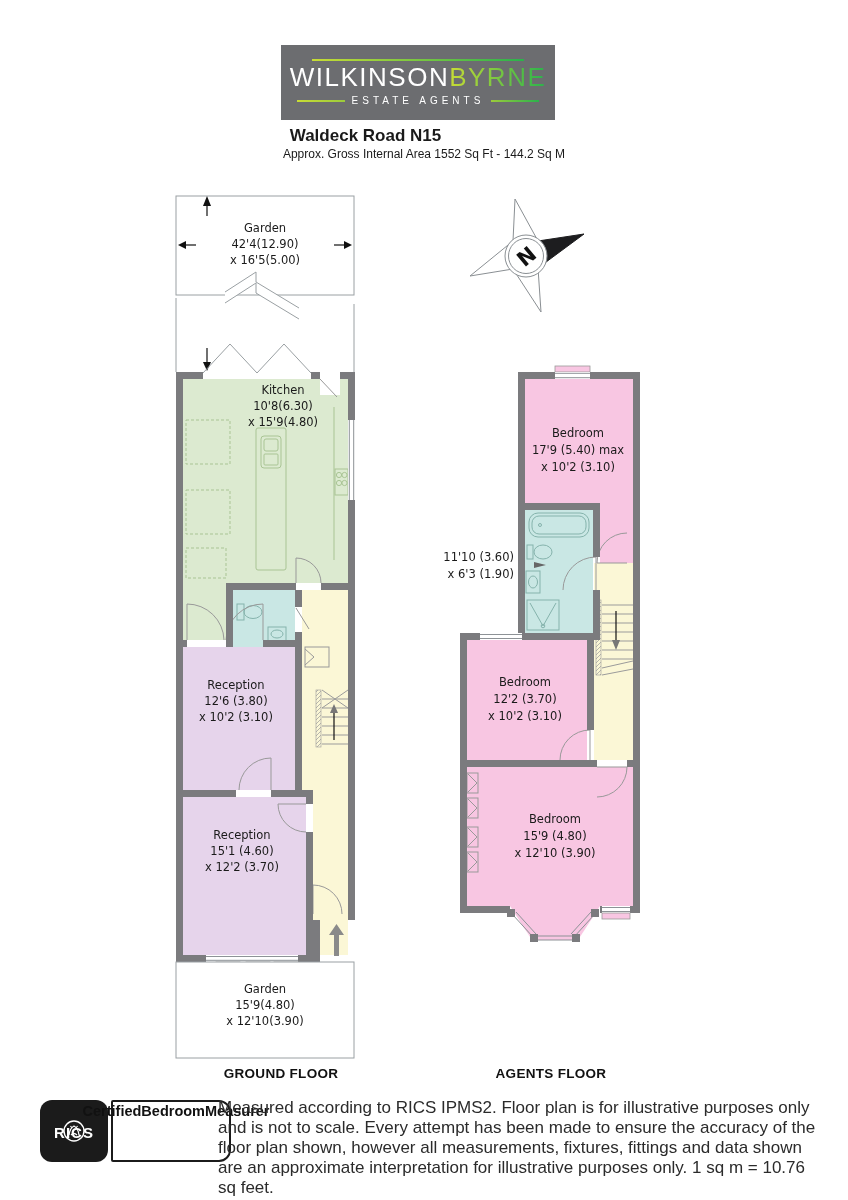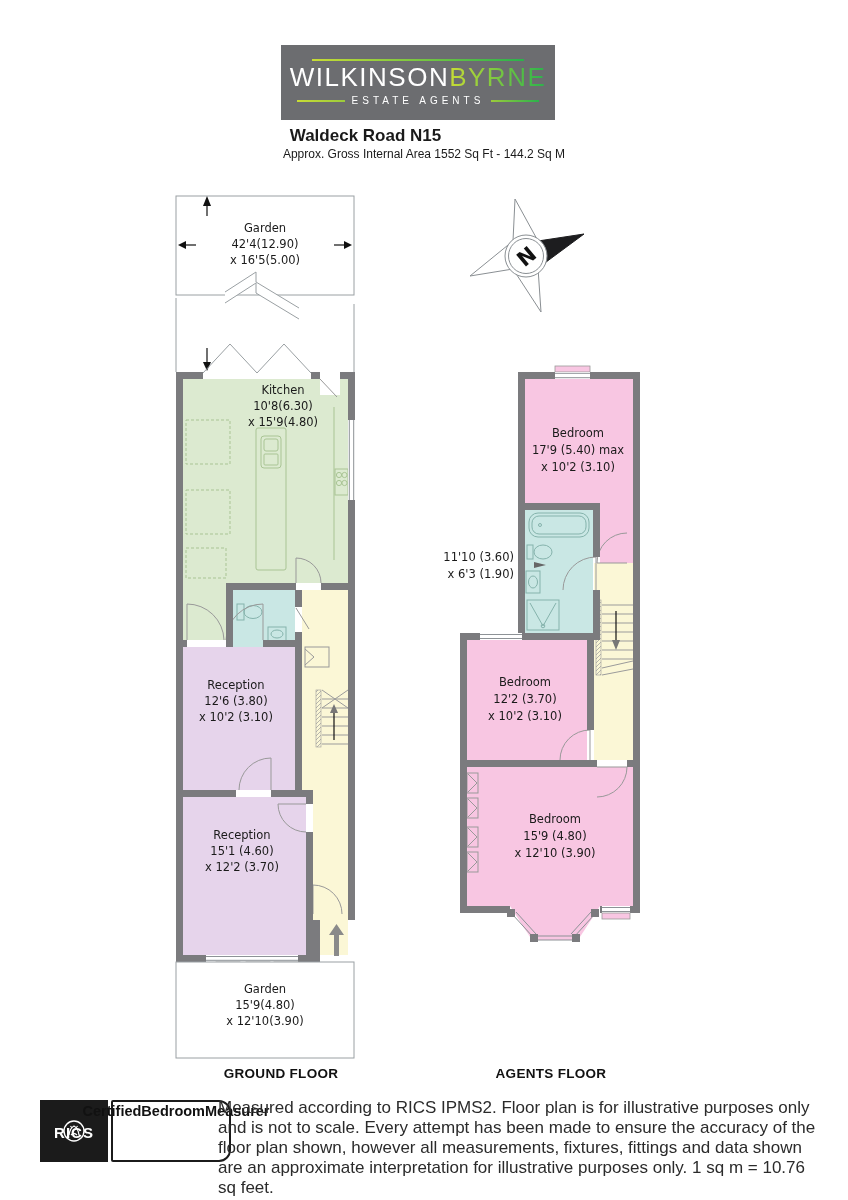--- a/index.html
+++ b/index.html
@@ -43,21 +43,21 @@
   .dashk{stroke:#a9c494;fill:none;stroke-width:1;stroke-dasharray:3 2;}
   .stair{stroke:#9b9b9b;fill:none;stroke-width:1;}
   .dim{fill:#111;}
   .dimline{stroke:#111;stroke-width:1.2;fill:none;}
   .rlabel{font-family:"DejaVu Sans",sans-serif;font-size:11.5px;fill:#1a1a1a;text-anchor:middle;}
   .rlabel.end{text-anchor:end;}
   .floor-label{position:absolute;width:200px;text-align:center;font-size:13.5px;font-weight:bold;letter-spacing:.3px;color:#111;}
 
   
   #rics{position:absolute;left:40px;top:1100px;display:flex;}
-  #rics .black{width:68px;height:62px;background:#1b1b1b;border-radius:0;display:flex;flex-direction:column;
+  #rics .black{width:68px;height:62px;background:#1b1b1b;border-radius:12px;display:flex;flex-direction:column;
                align-items:center;justify-content:center;color:#fff;}
   #rics .black .rics-word{font-size:15px;font-weight:bold;letter-spacing:1px;margin-top:2px;}
   #rics .white{margin-left:3px;width:106px;height:56px;border:2px solid #1b1b1b;border-radius:2px 12px 12px 2px;
                padding:1px 0 1px 10px;display:flex;flex-direction:row;justify-content:center;
                font-size:14.5px;font-weight:bold;line-height:1.12;color:#111;background:#fff;}
   #disclaimer{position:absolute;left:218px;top:1098px;width:600px;font-size:17px;line-height:1.18;color:#2b2b2b;}
 </style>
 </head>
 <body>
 

